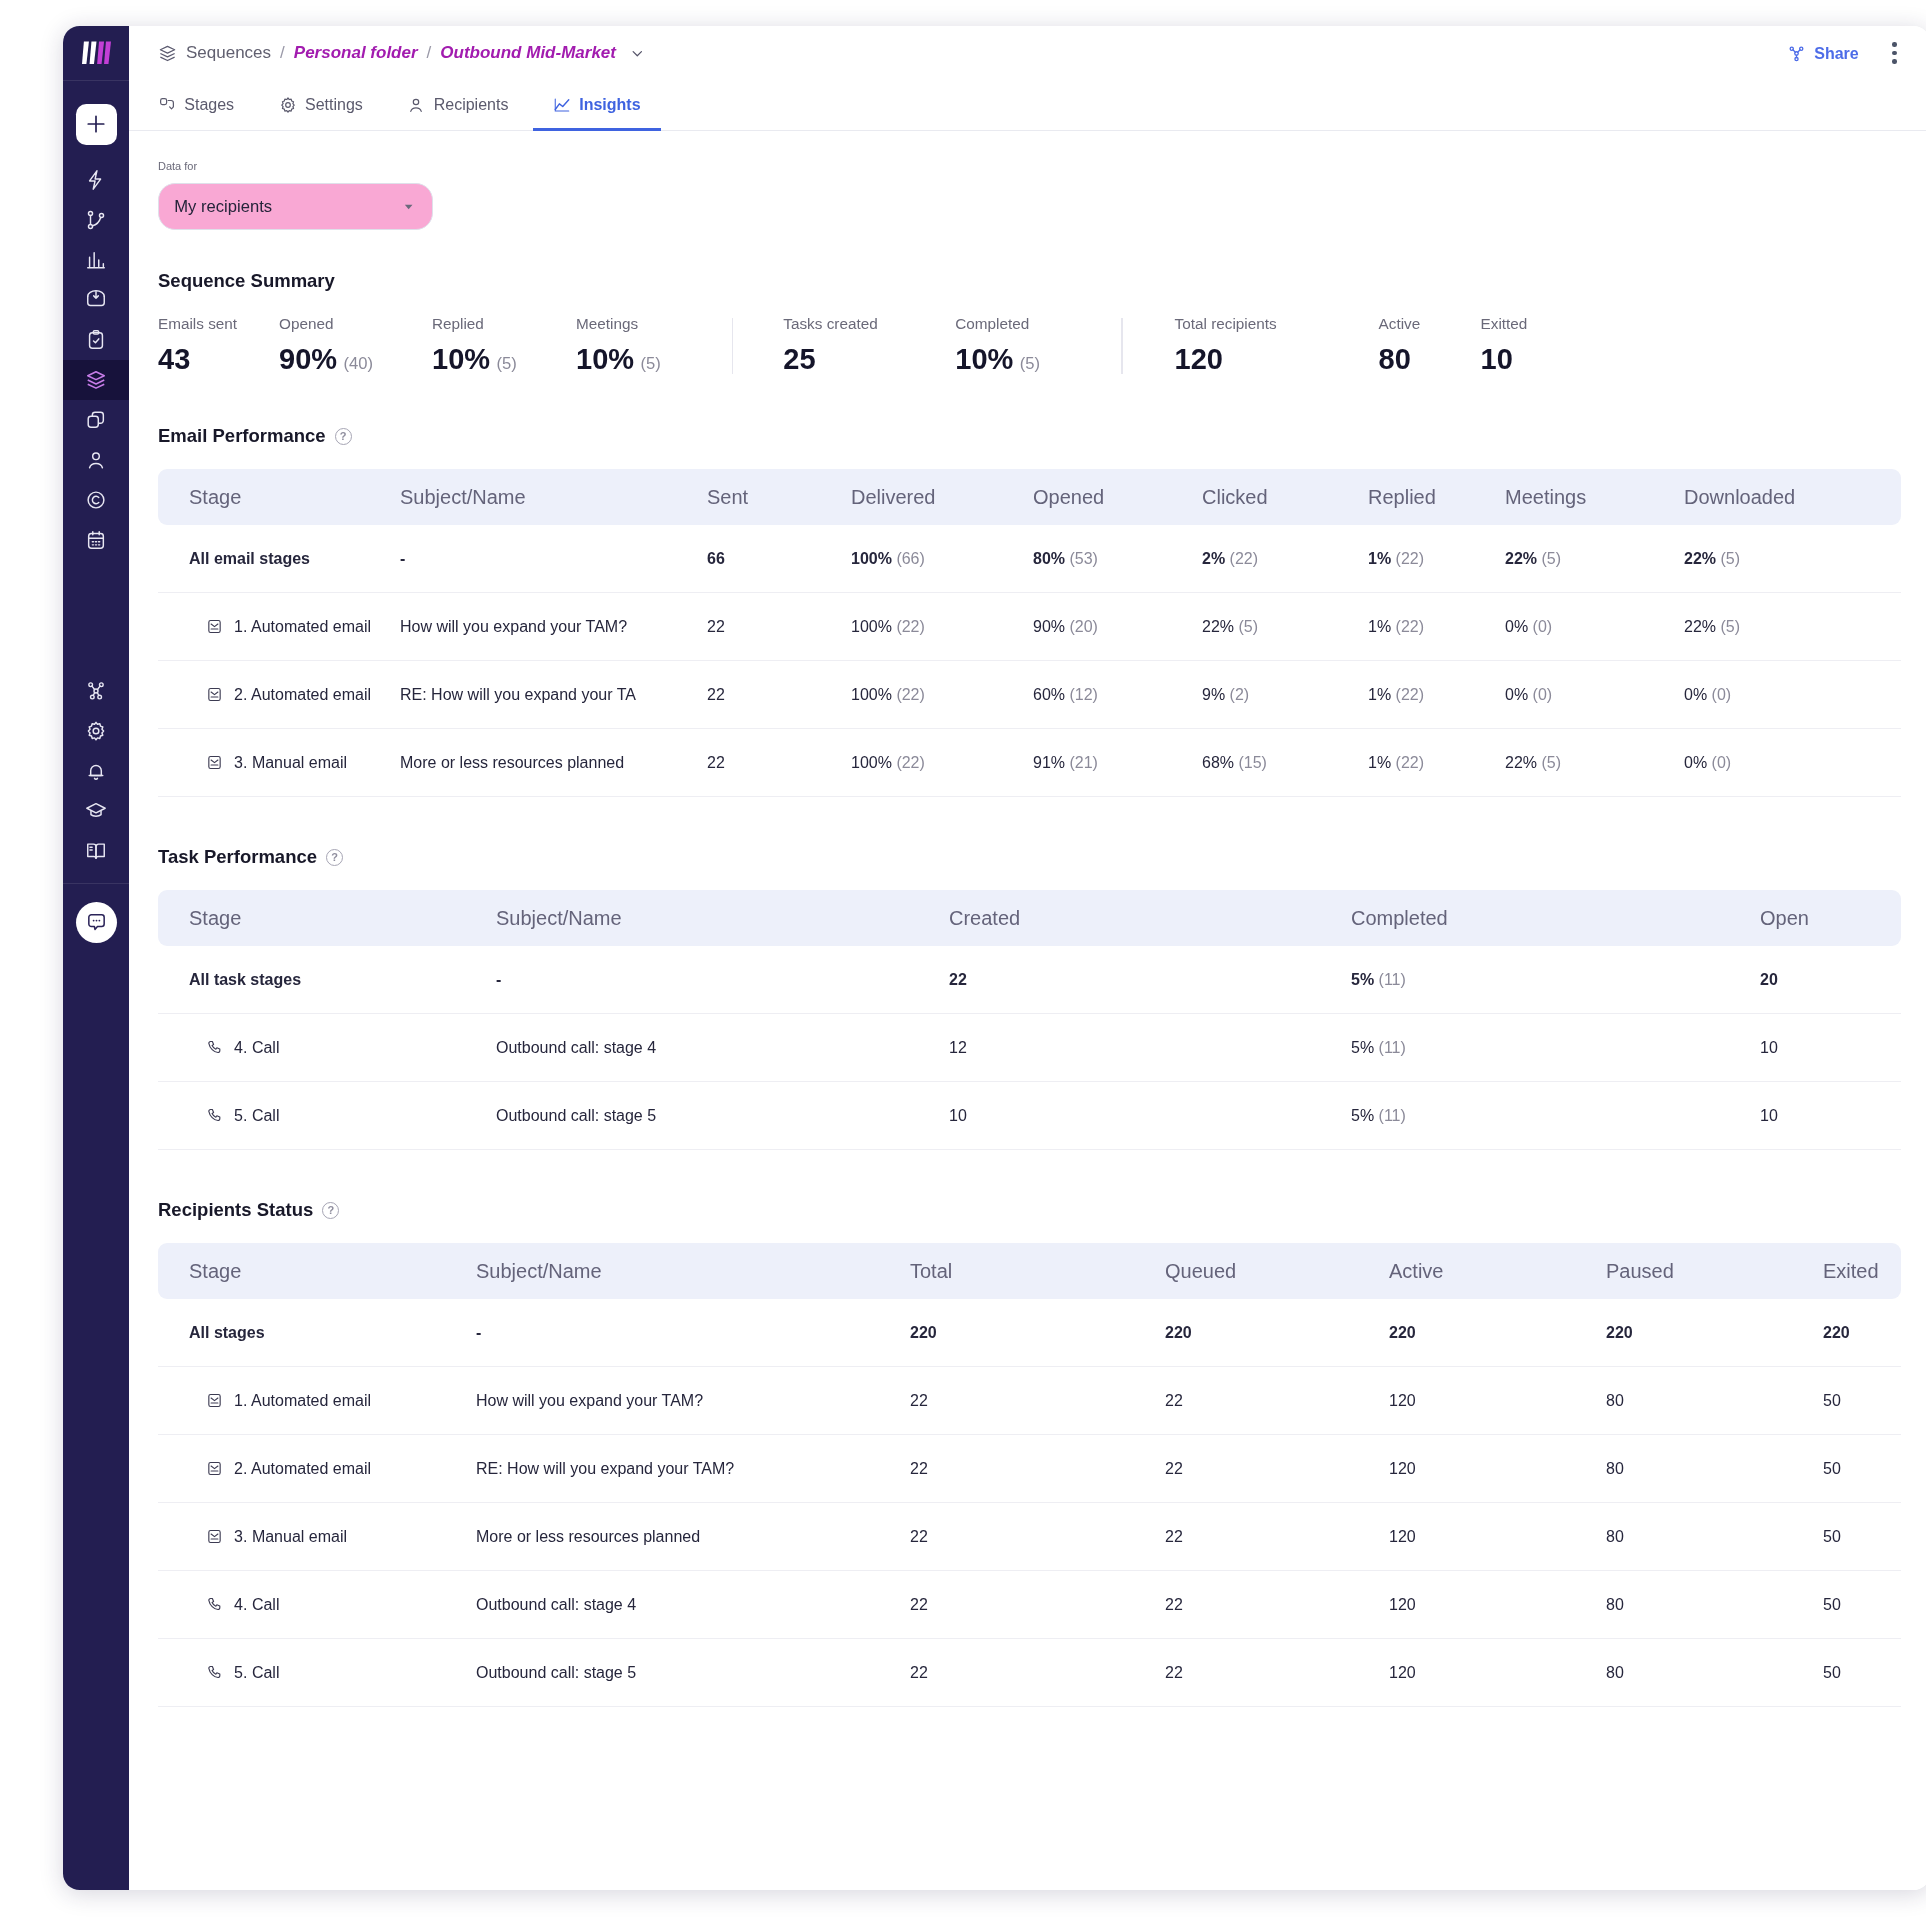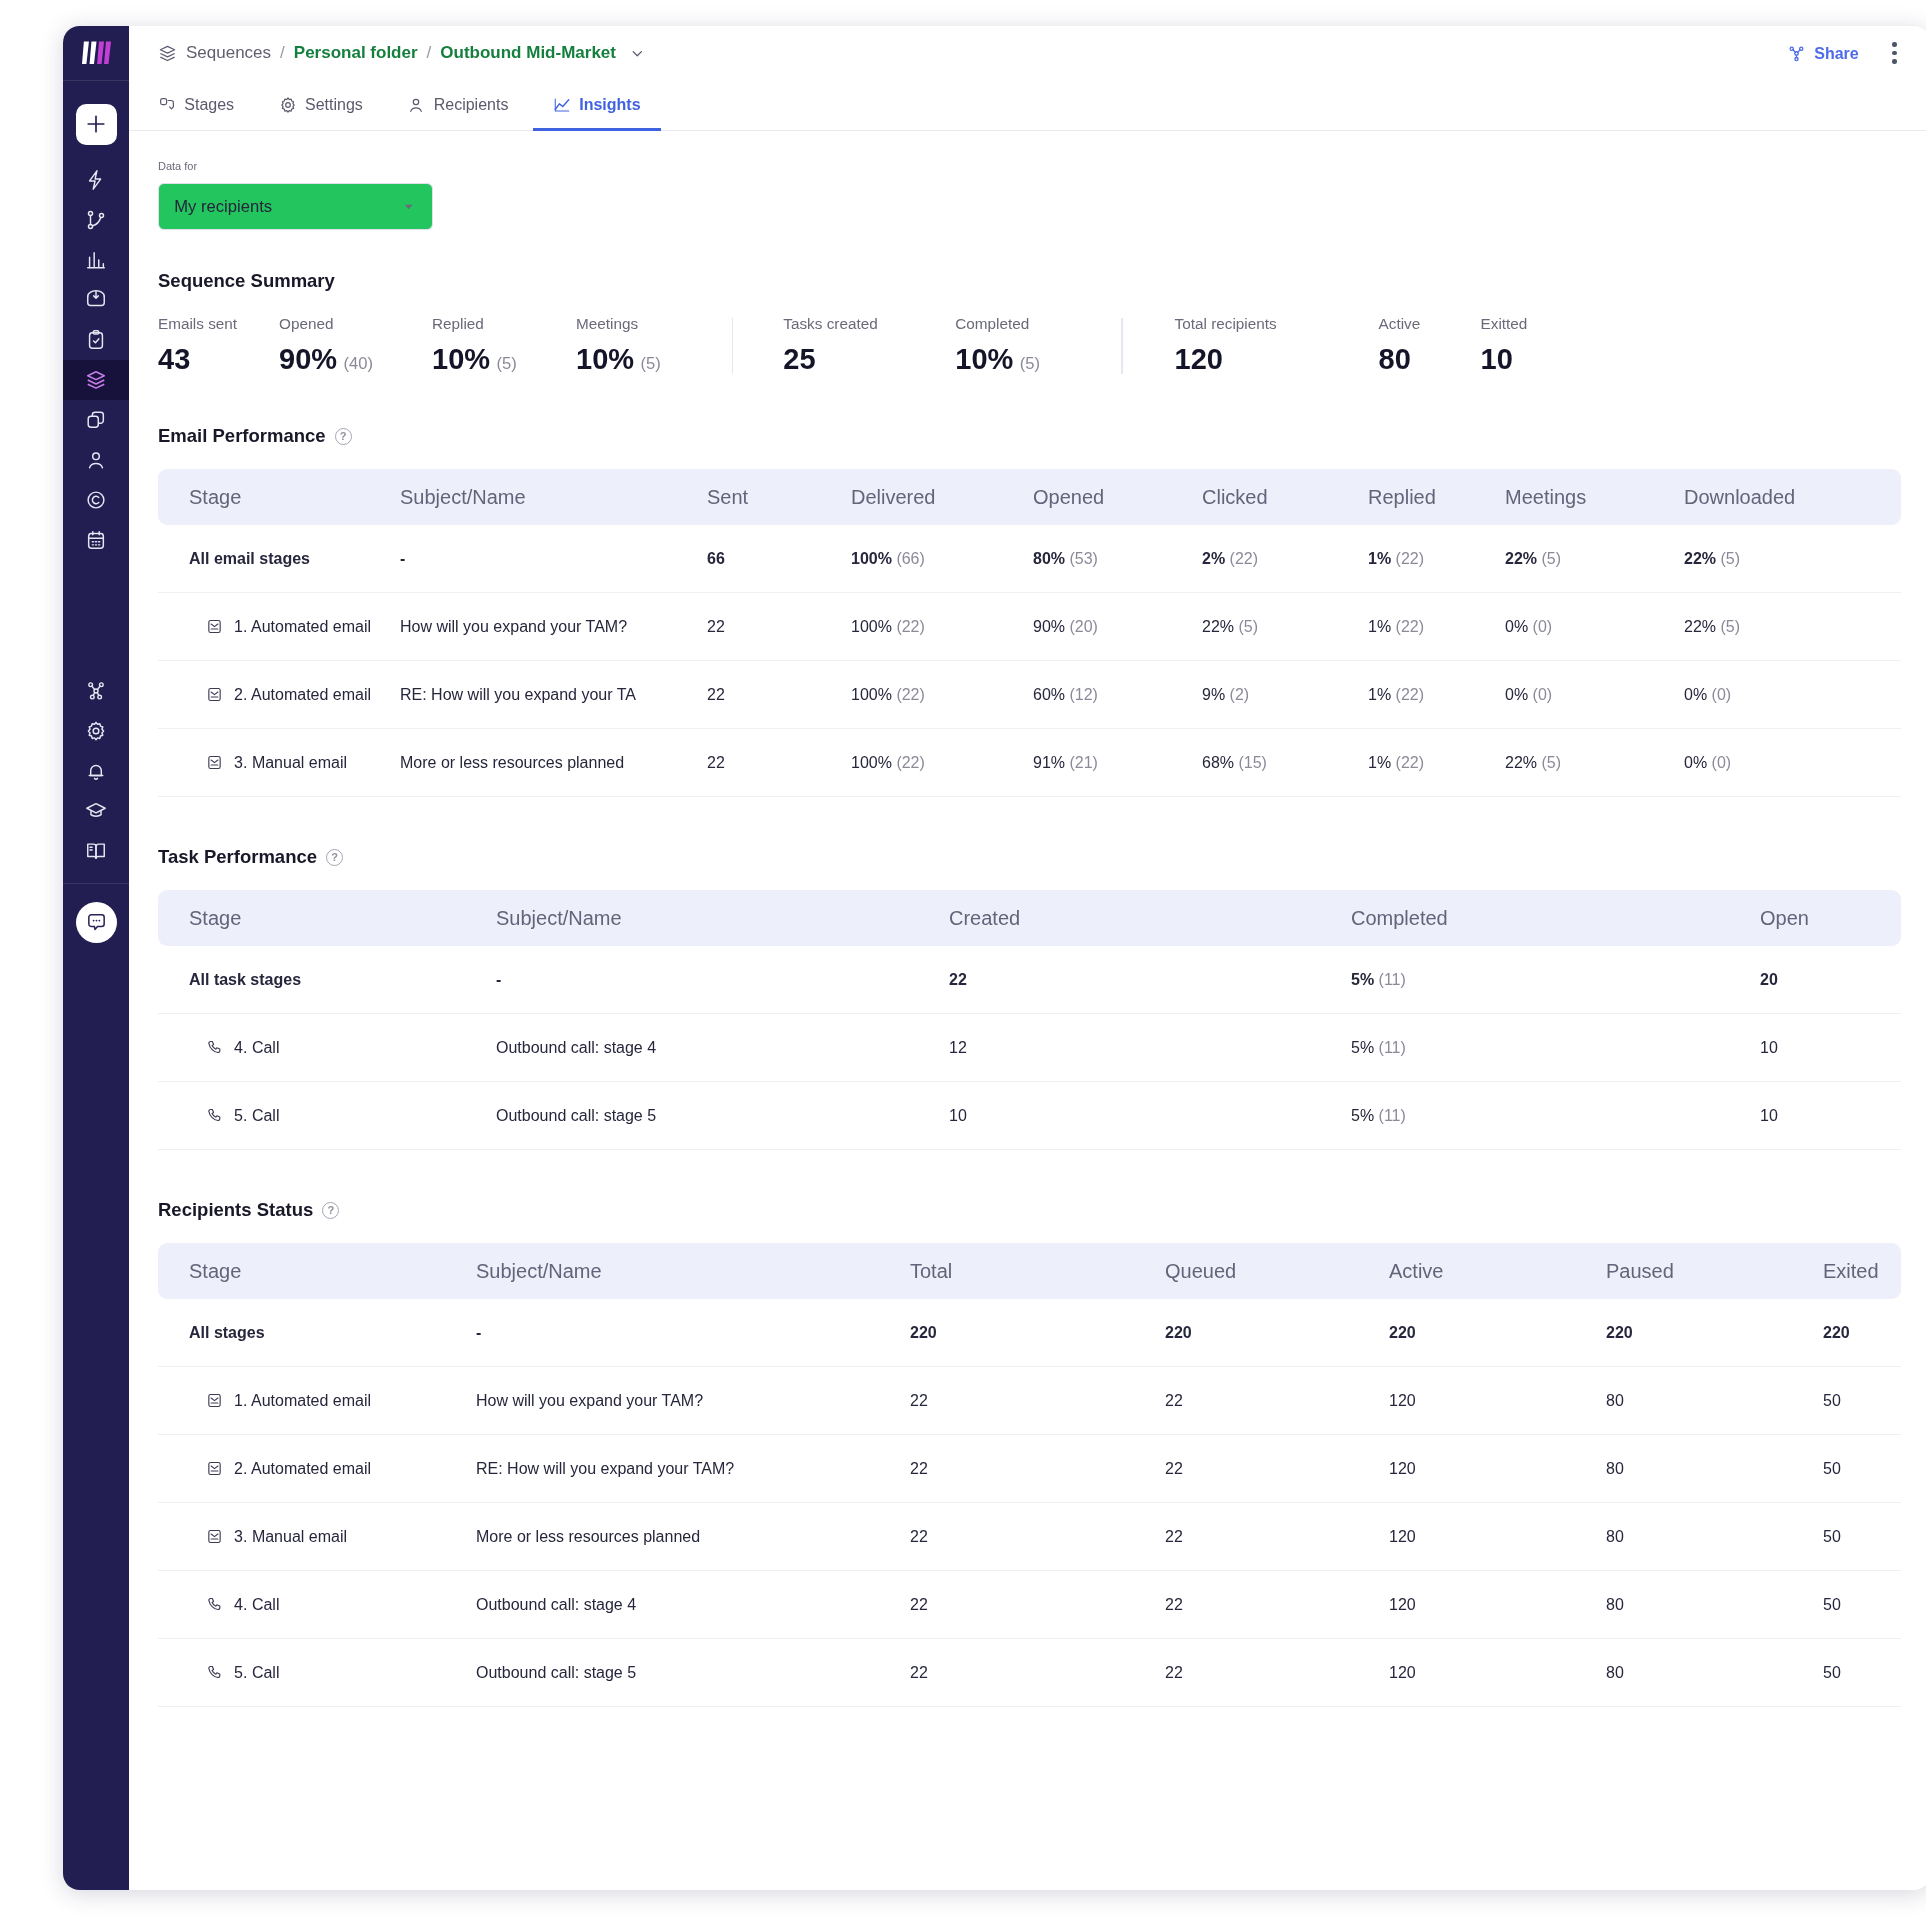--- a/index.html
+++ b/index.html
@@ -64,21 +64,21 @@
   
   .main { flex:1; display:flex; flex-direction:column; min-width:0; background:#fff; }
 
   .topbar {
     height: 55px; flex:0 0 55px;
     display:flex; align-items:center; padding: 0 27px 0 29px;
   }
   .breadcrumb { display:flex; align-items:center; gap:9px; font-size:17px; }
   .bc-root { color:#616070; }
   .bc-sep { color:#9a99a8; }
-  .bc-cur { color:#15803d; font-weight:700; }
+  .bc-cur { color:#a21caf; font-weight:700;font-style:italic; }
   .bc-caret { margin-left:3.8px; color:#56556a; display:flex; }
   .topbar-right { margin-left:auto; display:flex; align-items:center; gap:27px; }
   .share-btn { display:flex; align-items:flex-end; gap:8.3px; color:#4D6CE8; font-size:16px; font-weight:700; cursor:pointer; }
   .kebab { display:flex; flex-direction:column; gap:3.8px; cursor:pointer; padding:3.8px 6.4px; }
   .kebab i { width:4.5px; height:4.5px; border-radius:50%; background:#4b5468; display:block; }
 
   .tabs {
     height: 50px; flex:0 0 50px;
     display:flex; align-items:stretch; padding: 0 29px;
     border-bottom: 1.3px solid #e9eaf0;
@@ -90,22 +90,22 @@
     border-bottom: 3.2px solid transparent; position:relative; top:1.3px;
   }
   .tab:first-child { padding-left: 0; }
   .tab.active { color:#3F63E0; font-weight:600; border-bottom-color:#3F63E0; }
   .tab .ti { display:flex; align-items:center; }
 
   .content { flex:1; overflow:hidden; padding: 29px 29px 0 29px; }
 
   .field-label { font-size:11px; color:#6a6979; margin-bottom: 11.5px; }
   .select-box {
-    width: 275px; height: 47px; border:1.3px solid #dfe0ea; border-radius:6px;
-    display:flex; align-items:center; padding: 0 15.3px; cursor:pointer; background:#22c55e;
+    width: 275px; height: 47px; border:1.3px solid #dfe0ea; border-radius:17px;
+    display:flex; align-items:center; padding: 0 15.3px; cursor:pointer; background:#f9a8d4;
   }
   .select-val { font-size:16.6px; color:#25243a; }
   .select-caret { margin-left:auto; color:#6b6a7c; display:flex; }
 
   .section-title { font-size:18.5px; font-weight:700; color:#181829; }
   .section-head { display:flex; align-items:center; gap:9px; }
   .help-icon {
     width:17px;height:17px;border-radius:50%;border:1.3px solid #a6a5b4;
     color:#8f8e9e; font-size:11px; display:flex;align-items:center;justify-content:center;
     cursor:pointer; font-weight:700; flex:0 0 auto;

